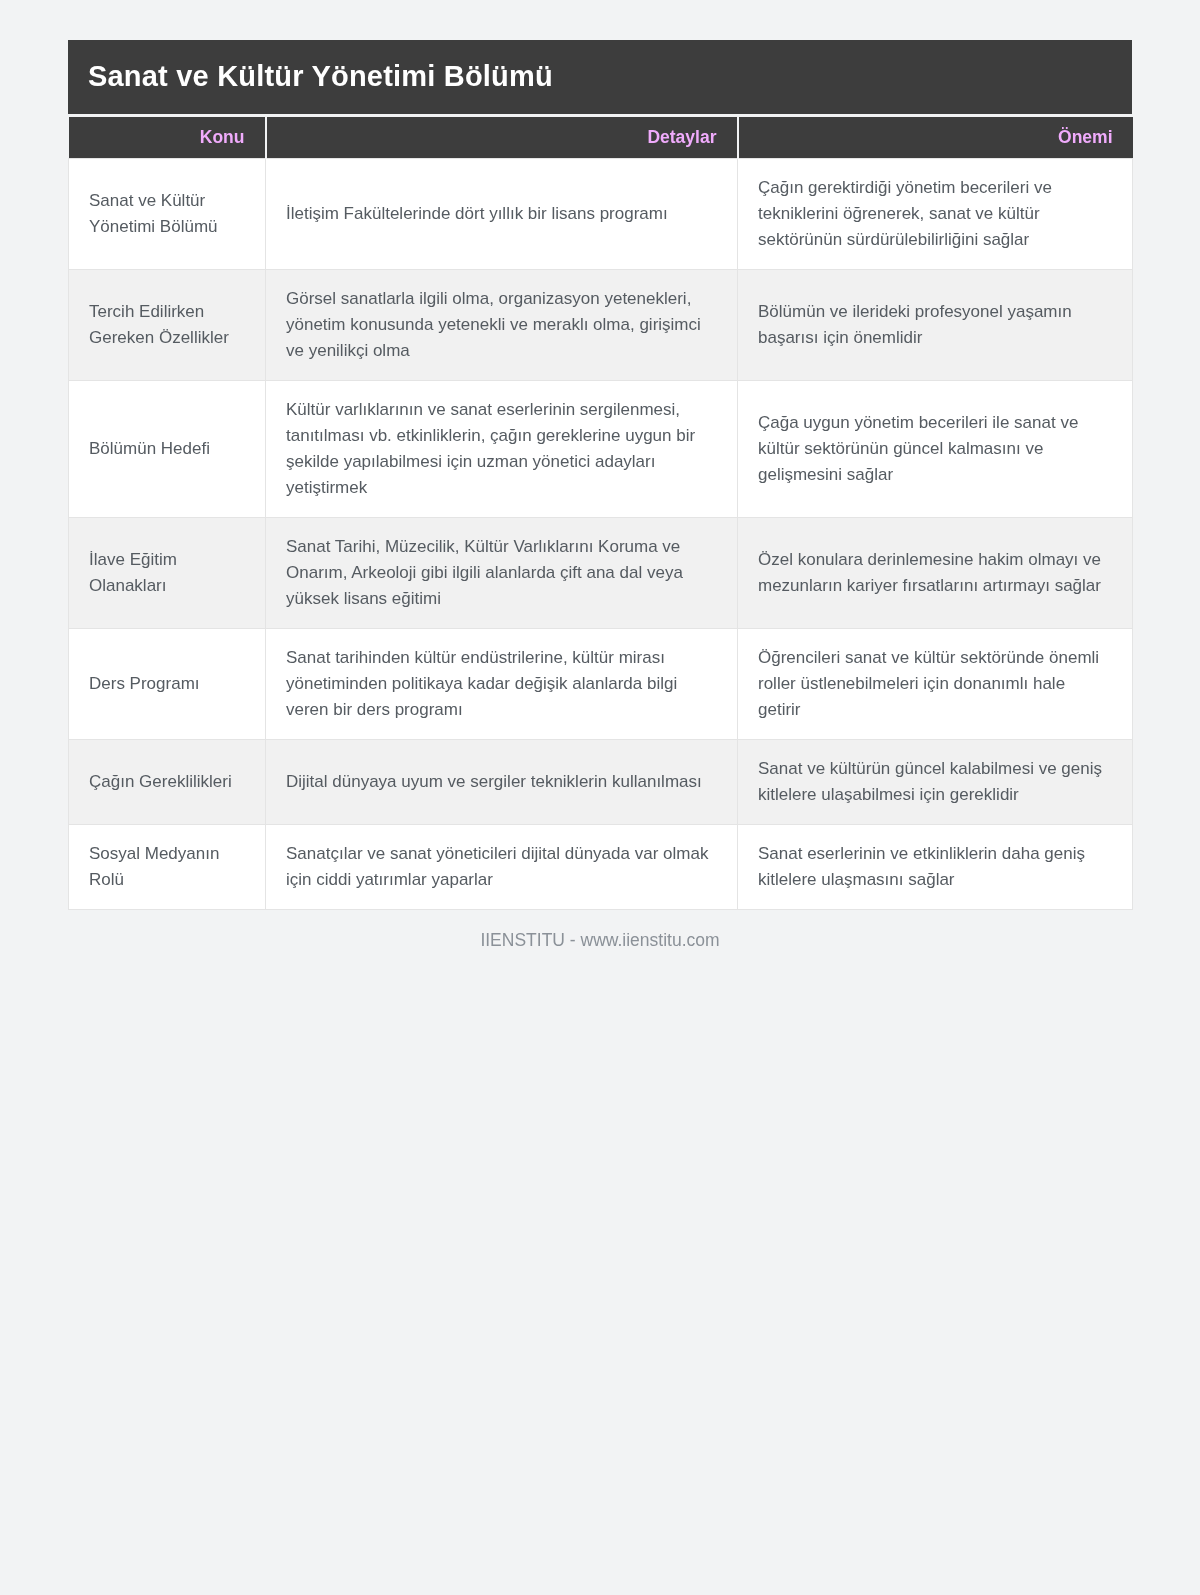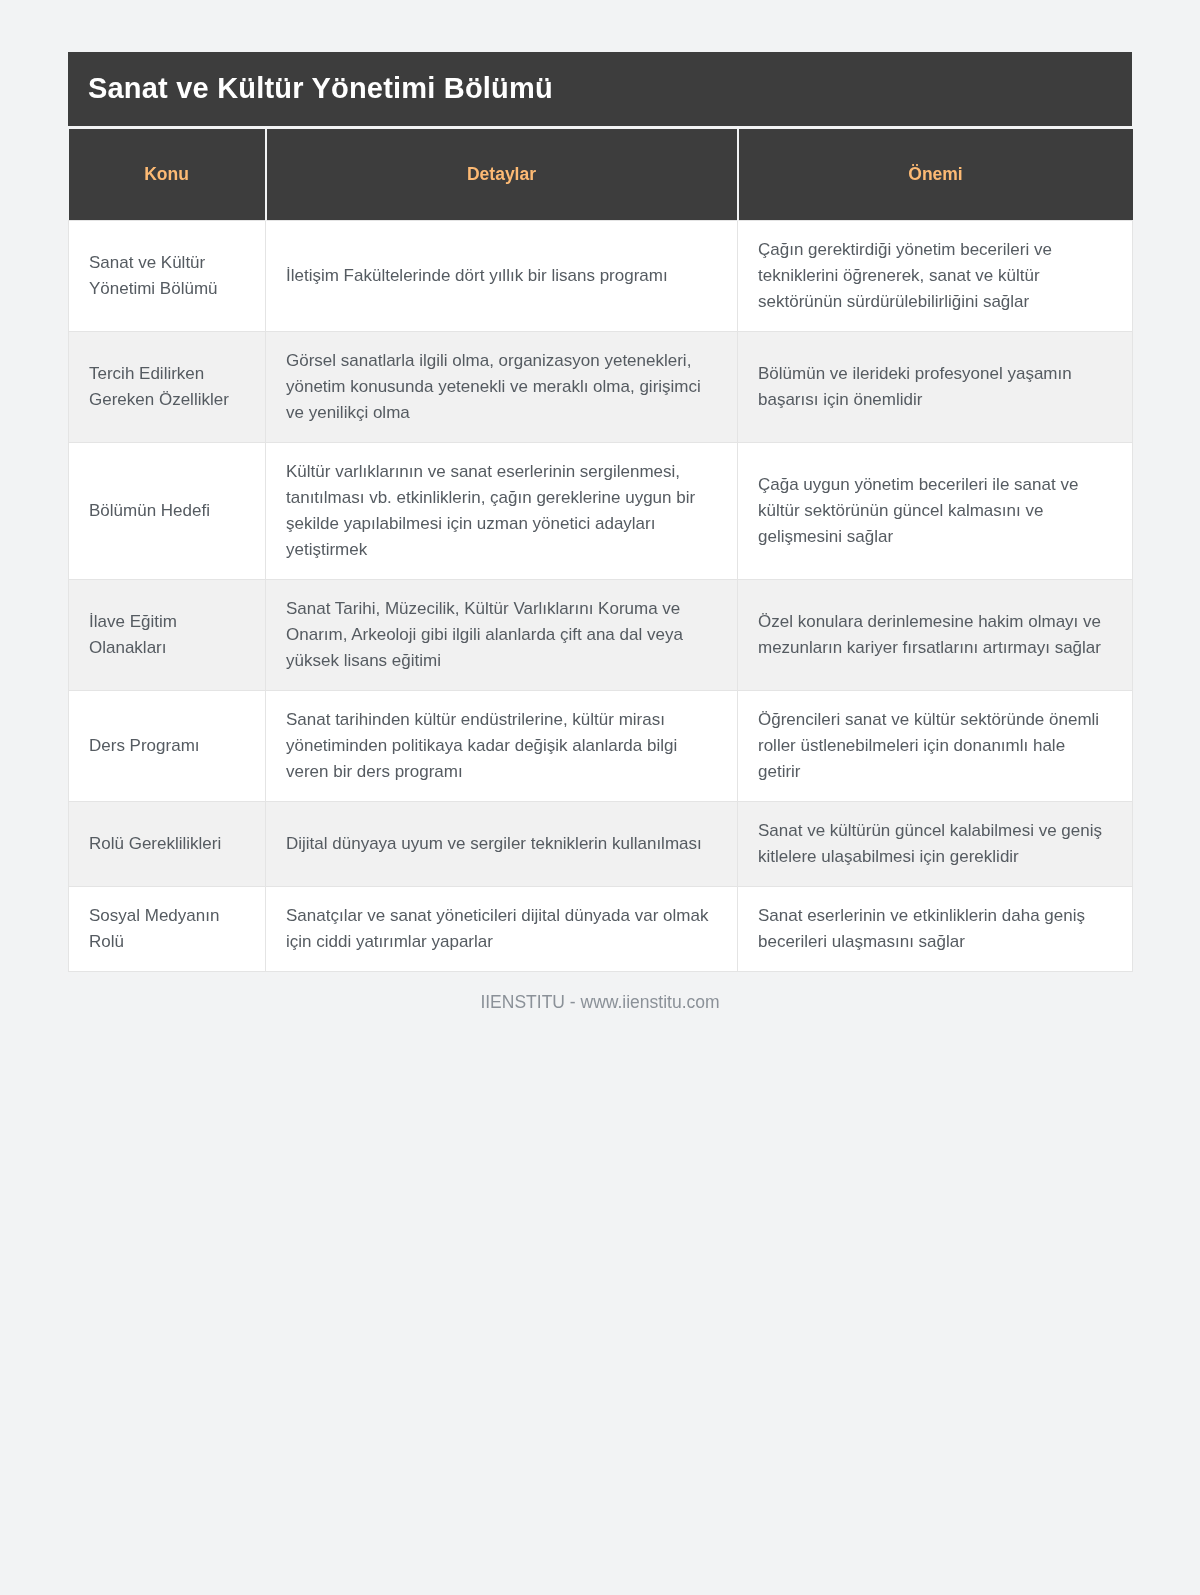--- a/index.html
+++ b/index.html
@@ -4,21 +4,21 @@
 <style>
   * { margin: 0; padding: 0; box-sizing: border-box; }
   html, body { width: 1200px; }
   body {
     min-height: 1595px;
     background: #f2f3f4;
     font-family: "Liberation Sans", "DejaVu Sans", sans-serif;
   }
   .card {
     width: 1064px;
-    margin: 52px auto 0 auto;
+    margin: 40px auto 0 auto;
   }
   .title-bar {
     background: #3d3d3d;
     color: #ffffff;
     font-size: 29px;
     font-weight: bold;
     line-height: 1.15;
     padding: 20px 20px 21px 20px;
     margin-bottom: 3px;
     letter-spacing: 0.2px;
@@ -26,25 +26,25 @@
   table {
     width: 1064px;
     border-collapse: collapse;
     table-layout: fixed;
   }
   col.c-konu    { width: 197px; }
   col.c-detay   { width: 472px; }
   col.c-onemi   { width: 395px; }
   thead th {
     background: #3d3d3d;
-    color: #fdba74;
+    color: #f0abfc;
     font-size: 17.5px;
     font-weight: bold;
-    text-align: center;
-    padding: 35px 20px;
+    text-align: right;
+    padding: 10px 20px;
     border-left: 2px solid #f2f3f4;
   }
   thead th:first-child { border-left: none; }
   tbody td {
     background: #ffffff;
     color: #555b61;
     font-size: 17px;
     line-height: 26px;
     vertical-align: middle;
     padding: 16px 20px;
@@ -105,28 +105,28 @@
   </tr>
 
   <tr>
     <td>Ders Programı</td>
     <td>Sanat tarihinden kültür endüstrilerine, kültür mirası yönetiminden politikaya kadar değişik alanlarda bilgi veren bir ders programı</td>
     <td>Öğrencileri sanat ve kültür sektöründe önemli roller üstlenebilmeleri için donanımlı hale getirir</td>
   </tr>
 
 
   <tr>
-    <td>Rolü Gereklilikleri</td>
+    <td>Çağın Gereklilikleri</td>
     <td>Dijital dünyaya uyum ve sergiler tekniklerin kullanılması</td>
     <td>Sanat ve kültürün güncel kalabilmesi ve geniş kitlelere ulaşabilmesi için gereklidir</td>
   </tr>
 
 
   <tr>
     <td>Sosyal Medyanın Rolü</td>
     <td>Sanatçılar ve sanat yöneticileri dijital dünyada var olmak için ciddi yatırımlar yaparlar</td>
-    <td>Sanat eserlerinin ve etkinliklerin daha geniş becerileri ulaşmasını sağlar</td>
+    <td>Sanat eserlerinin ve etkinliklerin daha geniş kitlelere ulaşmasını sağlar</td>
   </tr>
 </tbody>
   </table>
 </div>
 
 <div class="footer">IIENSTITU - www.iienstitu.com</div>
 
 </body></html>

